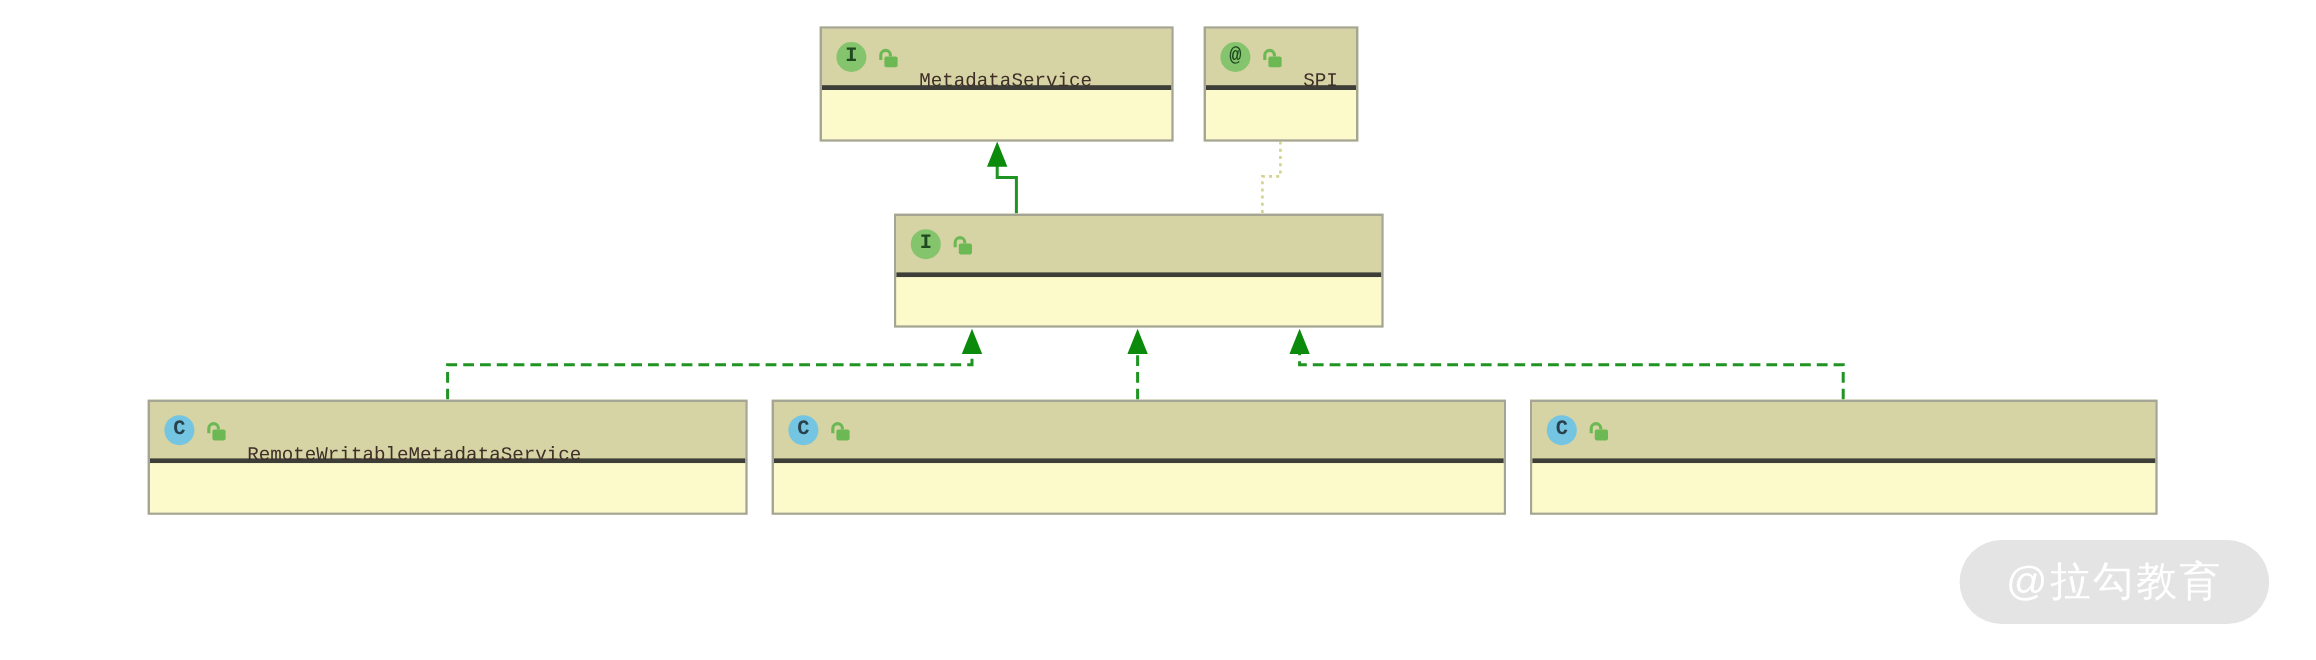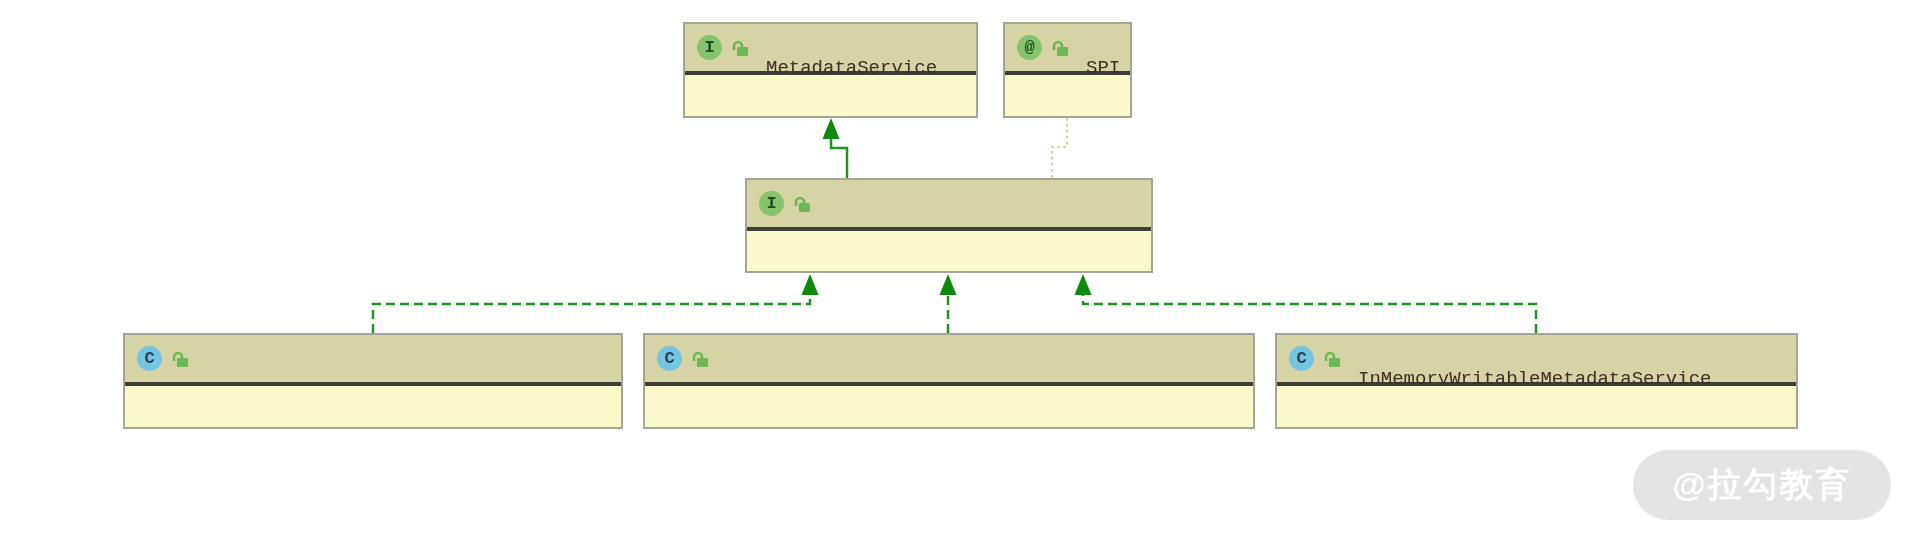--- a/index.html
+++ b/index.html
@@ -53,33 +53,33 @@
     width:25px;height:25px;border-radius:50%;
     display:inline-flex;align-items:center;justify-content:center;
     font-size:17px;font-weight:bold;
     flex:0 0 25px;
   }
   .badge.green{background:var(--interface-badge-bg);color:var(--badge-glyph-green);}
   .badge.blue{background:var(--class-badge-bg);color:var(--badge-glyph-blue);}
   .lock{display:inline-flex;margin-left:8px;flex:0 0 20px;}
   .node-title{
     margin-left:16px;
-    font-size:19px;
+    font-size:16px;
     color:var(--title-text);
     letter-spacing:0px;
     margin-top:40px;
   }
   #watermark{
     position:absolute;
     left:1633px;top:450px;width:258px;height:70px;
     background:var(--watermark-bg);
     border-radius:36px;
     display:flex;align-items:center;justify-content:center;
     font-family:"Liberation Sans","DejaVu Sans",sans-serif;
-    font-size:34px;font-weight:bold;
+    font-size:34px;font-weight:normal;
     color:var(--watermark-text);
     letter-spacing:2px;
   }
 </style>
 </head>
 <body>
 
 <div id="canvas">
 
   <svg id="edges" viewBox="0 0 1930 550" xmlns="http://www.w3.org/2000/svg">
@@ -152,20 +152,21 @@
 
   <div class="node" style="left:123px;top:333px;width:500px;height:96px;">
     <div class="node-header">
       <span class="badge blue">C</span>
       <span class="lock">
         <svg width="20" height="20" viewBox="0 0 20 20">
             <path d="M4 12 V8 a4 4 0 0 1 8 0 v1" fill="none" stroke="var(--lock-icon)" stroke-width="2.6"></path>
             <rect x="7" y="9" width="11" height="9" rx="1.5" fill="var(--lock-icon)"></rect>
           </svg>
       </span>
+      <span class="node-title">RemoteWritableMetadataService</span>
     </div>
     <div class="node-body"></div>
   </div>
 
   <div class="node" style="left:643px;top:333px;width:612px;height:96px;">
     <div class="node-header">
       <span class="badge blue">C</span>
       <span class="lock">
         <svg width="20" height="20" viewBox="0 0 20 20">
             <path d="M4 12 V8 a4 4 0 0 1 8 0 v1" fill="none" stroke="var(--lock-icon)" stroke-width="2.6"></path>
@@ -178,21 +179,20 @@
 
   <div class="node" style="left:1275px;top:333px;width:523px;height:96px;">
     <div class="node-header">
       <span class="badge blue">C</span>
       <span class="lock">
         <svg width="20" height="20" viewBox="0 0 20 20">
             <path d="M4 12 V8 a4 4 0 0 1 8 0 v1" fill="none" stroke="var(--lock-icon)" stroke-width="2.6"></path>
             <rect x="7" y="9" width="11" height="9" rx="1.5" fill="var(--lock-icon)"></rect>
           </svg>
       </span>
-      <span class="node-title">InMemoryWritableMetadataService</span>
     </div>
     <div class="node-body"></div>
   </div>
 
   <div id="watermark">
     <span>@拉勾教育</span>
   </div>
 
 </div>
 

